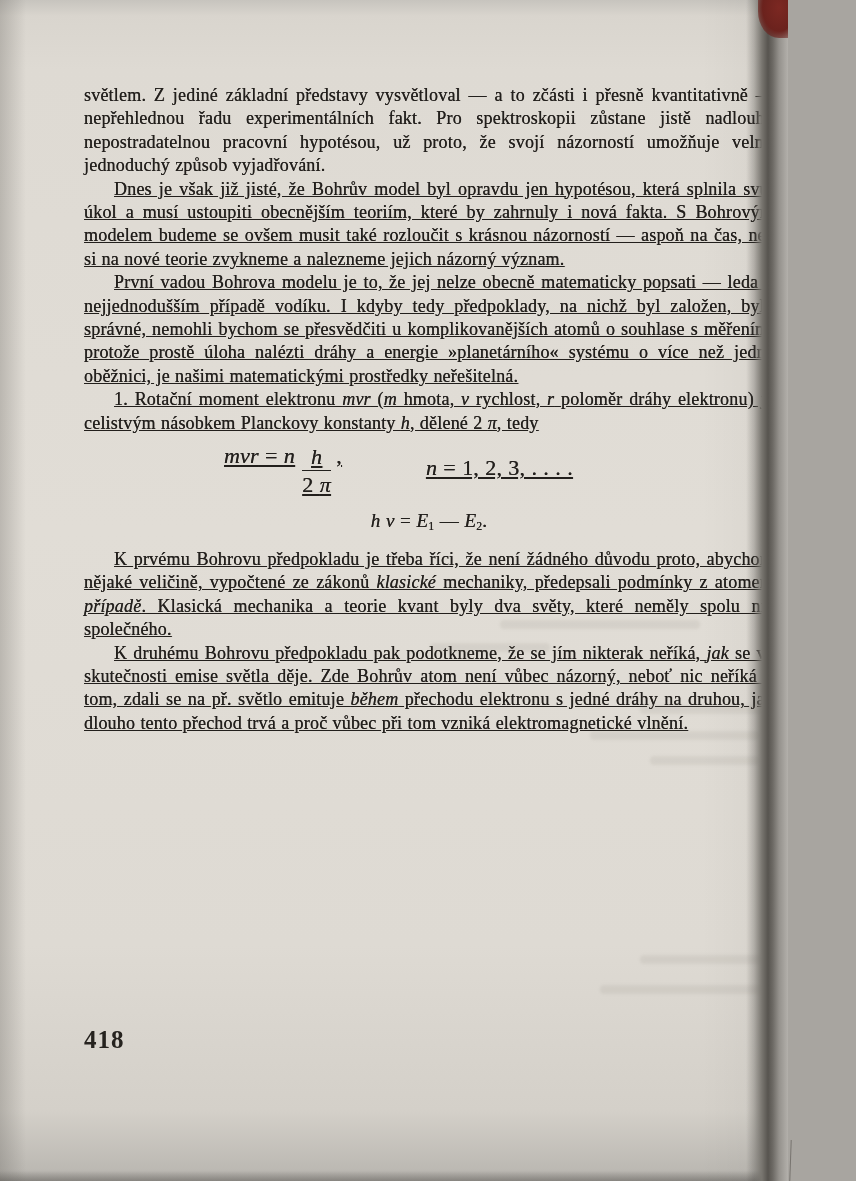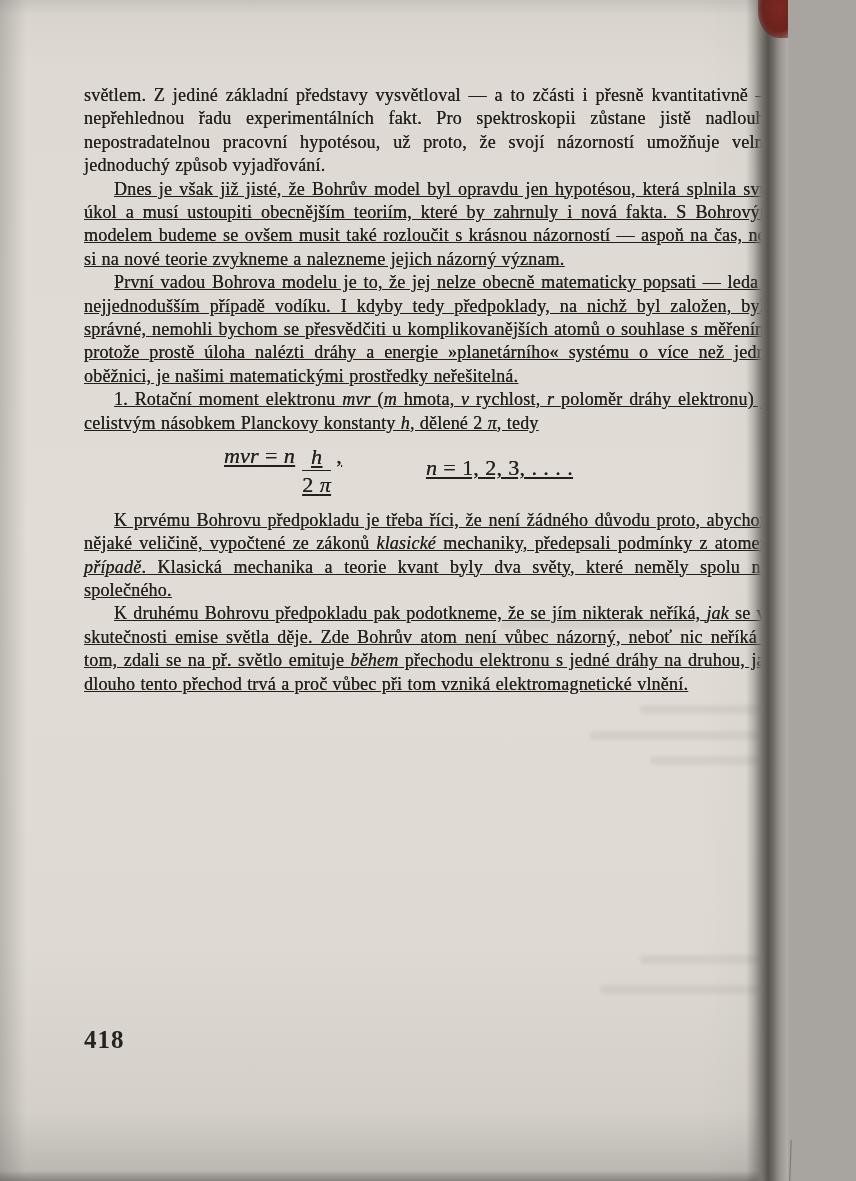--- a/index.html
+++ b/index.html
@@ -126,20 +126,21 @@
       <p class="para ind"><span>1. Rotační moment elektronu </span><span class="it">mvr</span><span> (</span><span class="it">m</span><span> hmota, </span><span class="it">v</span><span> rychlost, </span><span class="it">r</span><span> poloměr dráhy elektronu) je celistvým násobkem Planckovy konstanty </span><span class="it">h</span><span>, dělené 2 </span><span class="it">π</span><span>, tedy</span></p>
       <div class="formula-row">
         <span><span class="it">mvr</span><span> = </span><span class="it">n</span></span>
         <span class="fraction">
           <span class="fnum"><span class="it">h</span></span>
           <span class="fden"><span>2 </span><span class="it">π</span></span>
         </span>
         <span class="fpunct">,</span>
         <span class="frhs"><span class="it">n</span><span> = 1, 2, 3, . . . .</span></span>
       </div>
+      <div class="formula-center"><span class="it">h ν</span><span> = </span><span class="it">E</span><span class="sub">1</span><span> — </span><span class="it">E</span><span class="sub">2</span><span>.</span></div>
       <p class="para ind"><span>K prvému Bohrovu předpokladu je třeba říci, že není žádného důvodu proto, abychom nějaké veličině, vypočtené ze zákonů </span><span class="it">klasické</span><span> mechaniky, předepsali podmínky z atomem </span><span class="it">případě</span><span>. Klasická mechanika a teorie kvant byly dva světy, které neměly spolu nic společného.</span></p>
       <p class="para ind"><span>K druhému Bohrovu předpokladu pak podotkneme, že se jím nikterak neříká, </span><span class="it">jak</span><span> se ve skutečnosti emise světla děje. Zde Bohrův atom není vůbec názorný, neboť nic neříká o tom, zdali se na př. světlo emituje </span><span class="it">během</span><span> přechodu elektronu s jedné dráhy na druhou, jak dlouho tento přechod trvá a proč vůbec při tom vzniká elektromagnetické vlnění.</span></p>
     </div>
   <div class="page-number">418</div>
 
   <div class="bleed b1"></div>
   <div class="bleed b2"></div>
   <div class="bleed b3"></div>
   <div class="bleed b4"></div>
   <div class="bleed b5"></div>

